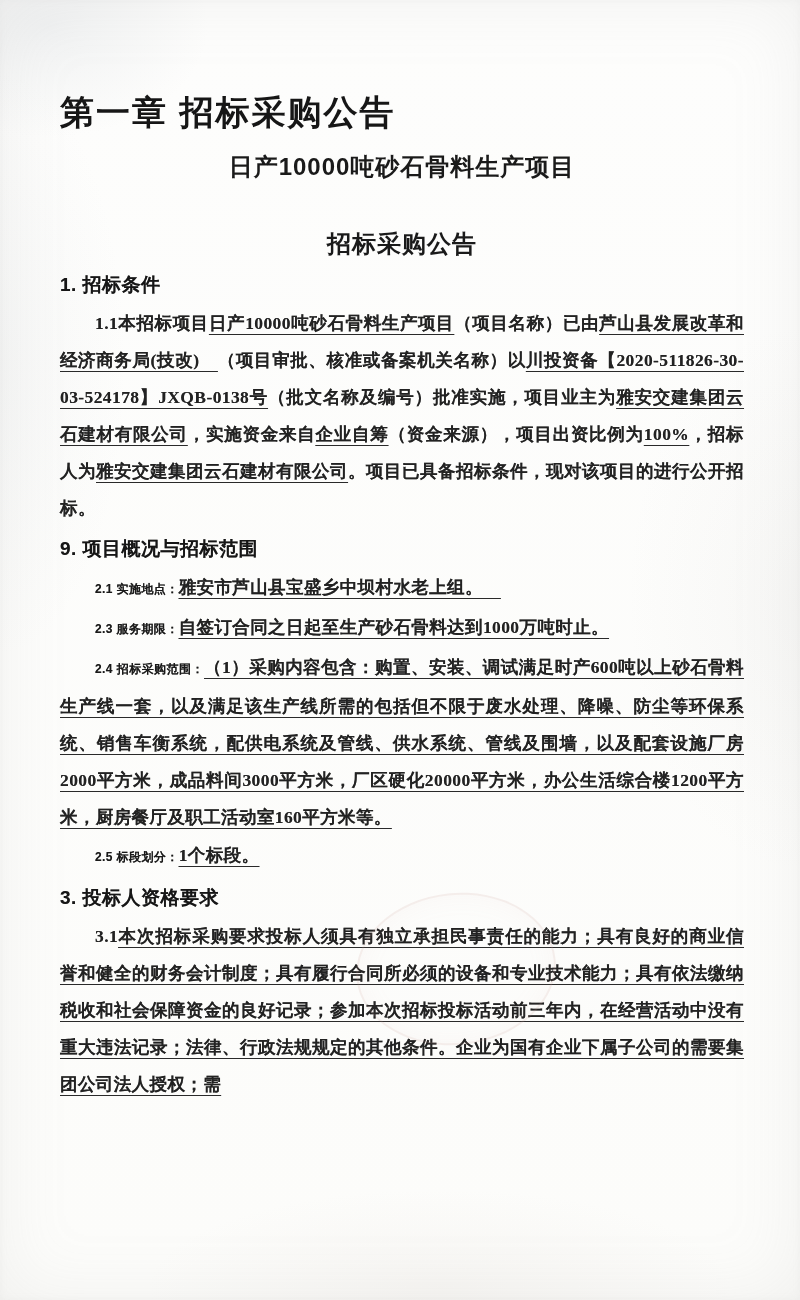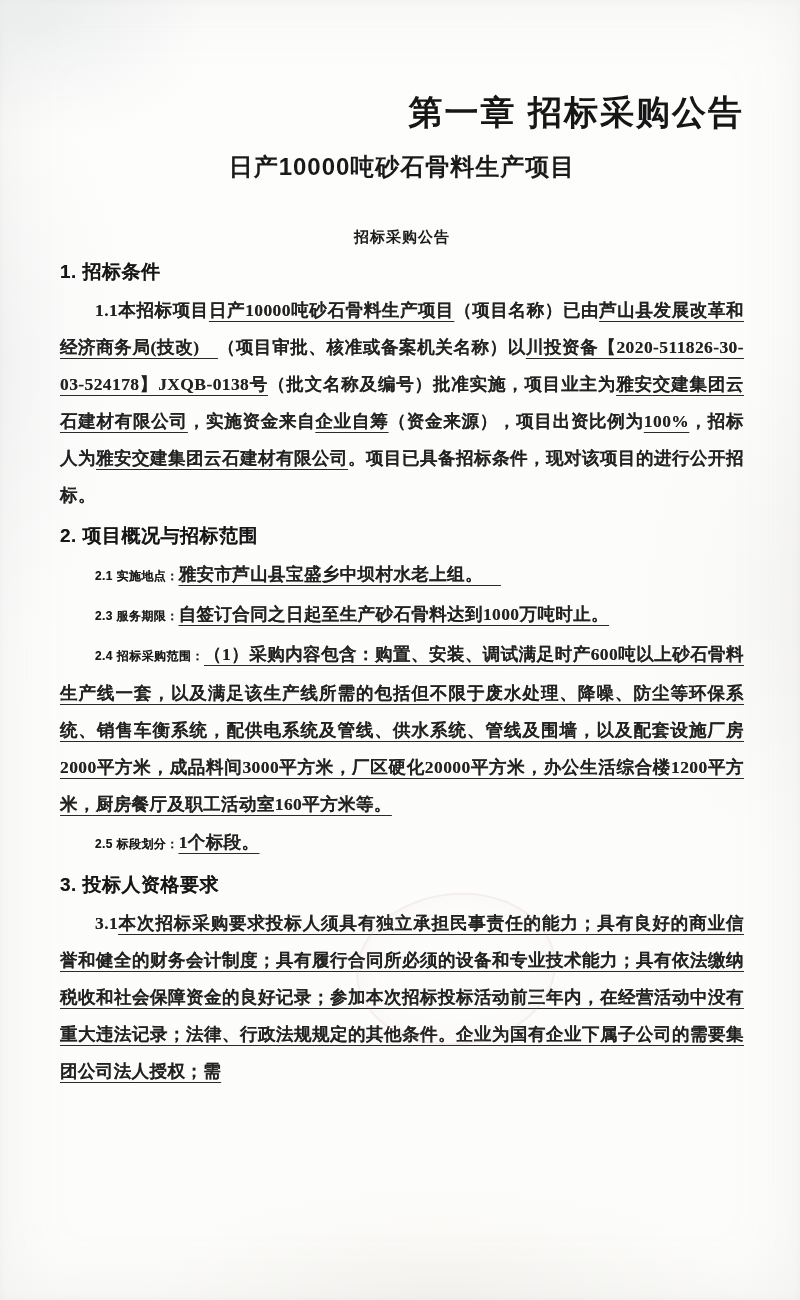--- a/index.html
+++ b/index.html
@@ -23,36 +23,36 @@
       inset 0 0 70px rgba(165,165,162,0.13),
       inset 0 0 8px rgba(160,160,158,0.07);
     padding: 90px 56px 0 60px;
   }
   
   .chapter-title {
     font-family: "Liberation Sans", "DejaVu Sans", sans-serif;
     font-weight: 700;
     font-size: 34px;
     letter-spacing: 2px;
-    text-align: right;
+    text-align: left;
     color: #161616;
   }
   .project-subtitle {
     font-family: "Liberation Sans", "DejaVu Sans", sans-serif;
     font-weight: 700;
     font-size: 24px;
     letter-spacing: 1px;
     text-align: center;
     margin-top: 15px;
     color: #1a1a1a;
   }
   .notice-title {
     font-family: "Liberation Sans", "DejaVu Sans", sans-serif;
     font-weight: 700;
-    font-size: 15px;
+    font-size: 24px;
     letter-spacing: 1px;
     text-align: center;
     margin-top: 45px;
     color: #1a1a1a;
   }
   
   .doc-body { margin-top: 12px; }
   .blk { text-shadow: 0 0 0.5px rgba(20,20,20,0.55); }
   .heading {
     font-family: "Liberation Sans", "DejaVu Sans", sans-serif;
@@ -103,21 +103,21 @@
 <body>
 
 <div class="page">
   <h1 class="chapter-title">第一章 招标采购公告</h1>
   <h2 class="project-subtitle">日产10000吨砂石骨料生产项目</h2>
   <h3 class="notice-title">招标采购公告</h3>
 
   <div class="doc-body">
       <div class="blk heading"><span>1. 招标条件</span></div>
       <div class="blk paragraph"><span>1.1本招标项目</span><span class="u">日产10000吨砂石骨料生产项目</span><span>（项目名称）已由</span><span class="u">芦山县发展改革和经济商务局(技改)　</span><span>（项目审批、核准或备案机关名称）以</span><span class="u">川投资备【2020-511826-30-03-524178】JXQB-0138号</span><span>（批文名称及编号）批准实施，项目业主为</span><span class="u">雅安交建集团云石建材有限公司</span><span>，实施资金来自</span><span class="u">企业自筹</span><span>（资金来源），项目出资比例为</span><span class="u">100%</span><span>，招标人为</span><span class="u">雅安交建集团云石建材有限公司</span><span>。项目已具备招标条件，现对该项目的进行公开招标。</span></div>
-      <div class="blk heading"><span>2. 项目概况与招标范围</span></div>
+      <div class="blk heading"><span>9. 项目概况与招标范围</span></div>
       <div class="blk paragraph"><span class="b">2.1 实施地点：</span><span class="u">雅安市芦山县宝盛乡中坝村水老上组。　</span></div>
       <div class="blk paragraph"><span class="b">2.3 服务期限：</span><span class="u">自签订合同之日起至生产砂石骨料达到1000万吨时止。</span></div>
       <div class="blk paragraph"><span class="b">2.4 招标采购范围：</span><span class="u">（1）采购内容包含：购置、安装、调试满足时产600吨以上砂石骨料生产线一套，以及满足该生产线所需的包括但不限于废水处理、降噪、防尘等环保系统、销售车衡系统，配供电系统及管线、供水系统、管线及围墙，以及配套设施厂房2000平方米，成品料间3000平方米，厂区硬化20000平方米，办公生活综合楼1200平方米，厨房餐厅及职工活动室160平方米等。</span></div>
       <div class="blk paragraph"><span class="b">2.5 标段划分：</span><span class="u">1个标段。</span></div>
       <div class="blk heading"><span>3. 投标人资格要求</span></div>
       <div class="blk paragraph"><span>3.1</span><span class="u">本次招标采购要求投标人须具有独立承担民事责任的能力；具有良好的商业信誉和健全的财务会计制度；具有履行合同所必须的设备和专业技术能力；具有依法缴纳税收和社会保障资金的良好记录；参加本次招标投标活动前三年内，在经营活动中没有重大违法记录；法律、行政法规规定的其他条件。企业为国有企业下属子公司的需要集团公司法人授权；需</span></div>
     </div>
 
   <div class="stain"></div>
 </div>

